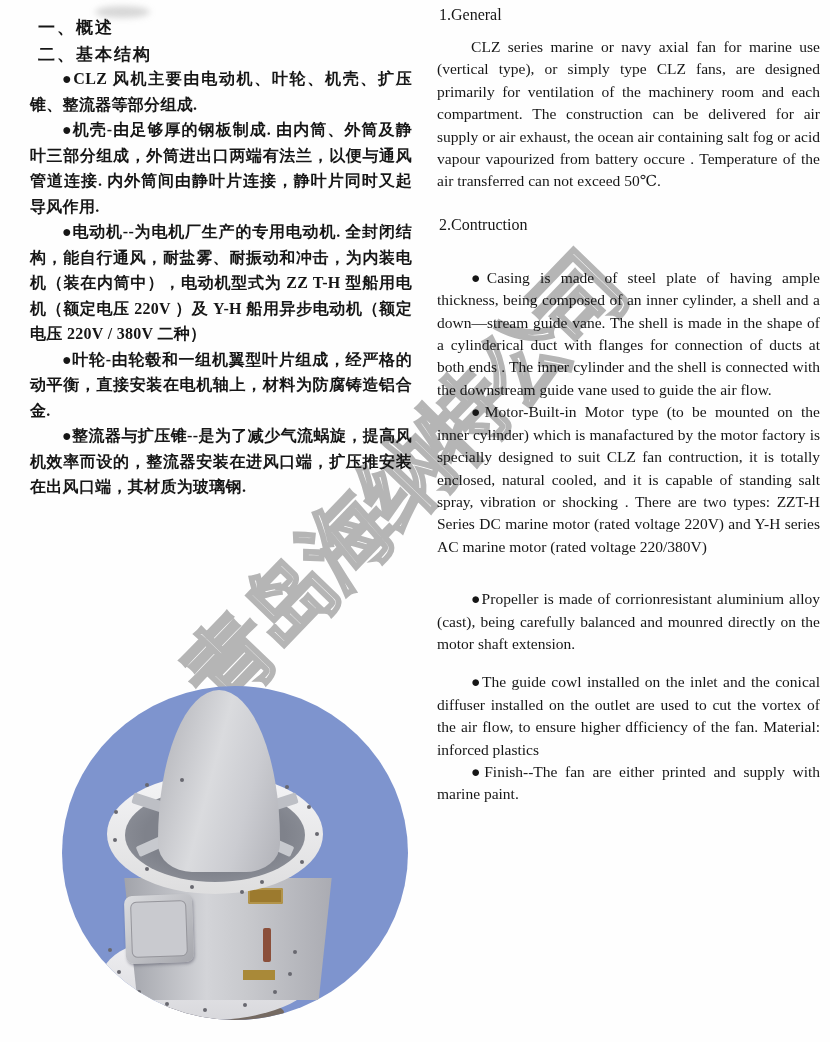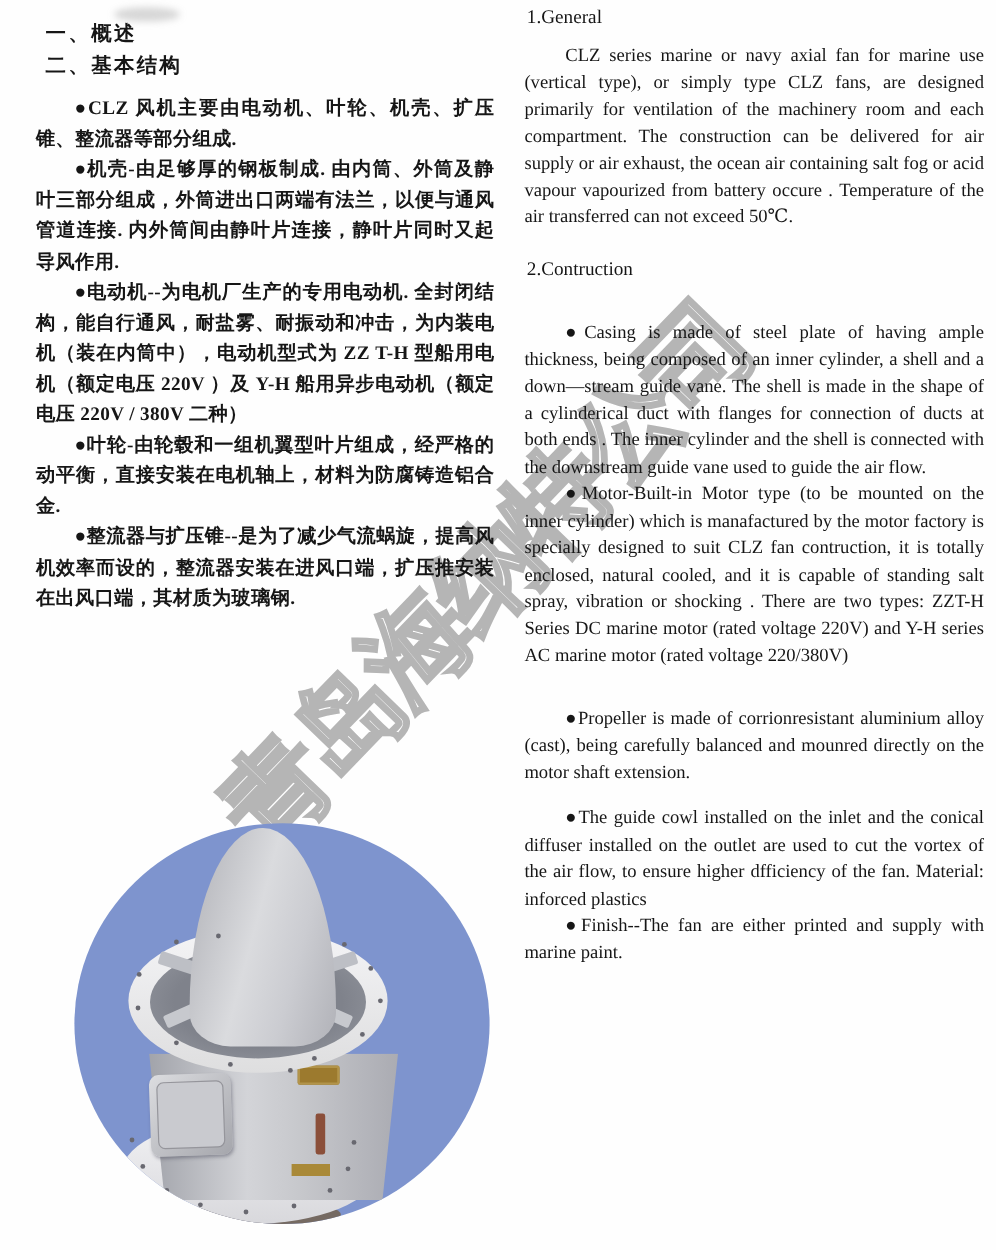--- a/index.html
+++ b/index.html
@@ -15,21 +15,21 @@
   .h-cn { font-size:17px; font-weight:bold; margin:0 0 0 8px; letter-spacing:2px; }
   .h-cn2 { margin-top:4px; }
   .p-intro-cn {
     font-size:16.5px; line-height:28px; margin:12px 0 0; text-indent:2em;
     text-align:justify; letter-spacing:0.5px; font-weight:bold;
   }
   .p-cn {
     font-size:16px; line-height:25.5px; margin:0; text-indent:2em;
     text-align:justify; letter-spacing:0.3px; font-weight:bold;
   }
-  .p-cn.first { margin-top:12px; }
+  .p-cn.first { }
 
   
   .h-en { font-size:16px; font-weight:normal; margin:0 0 0 2px; }
   .h-en2 { margin-top:23px; }
   .p-en {
     font-size:15.5px; line-height:22.4px; margin:0; text-indent:2.2em;
     text-align:justify;
   }
   .p-en.intro { margin-top:12px; }
   .mt-b0 { margin-top:15px; }

